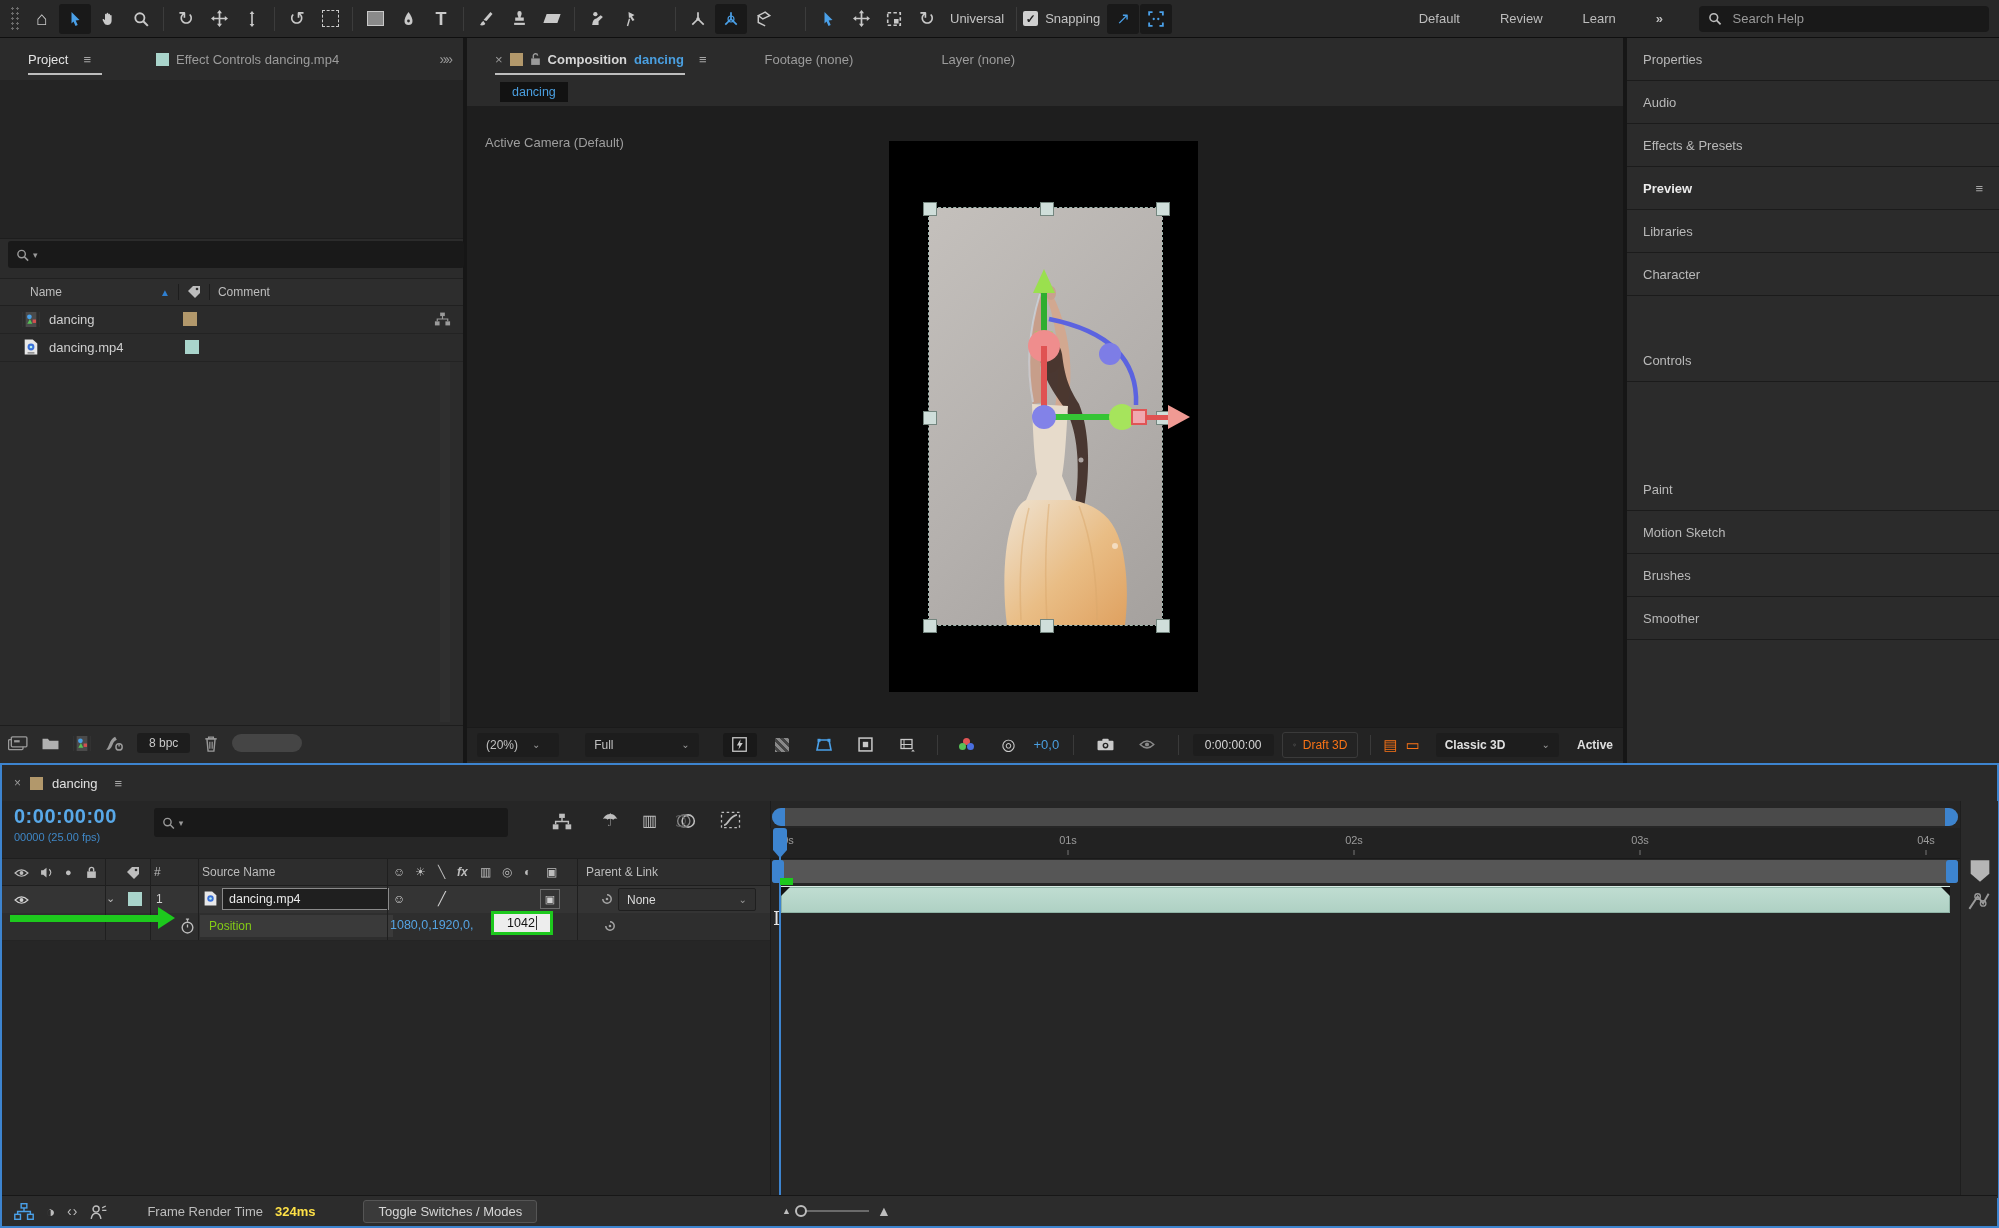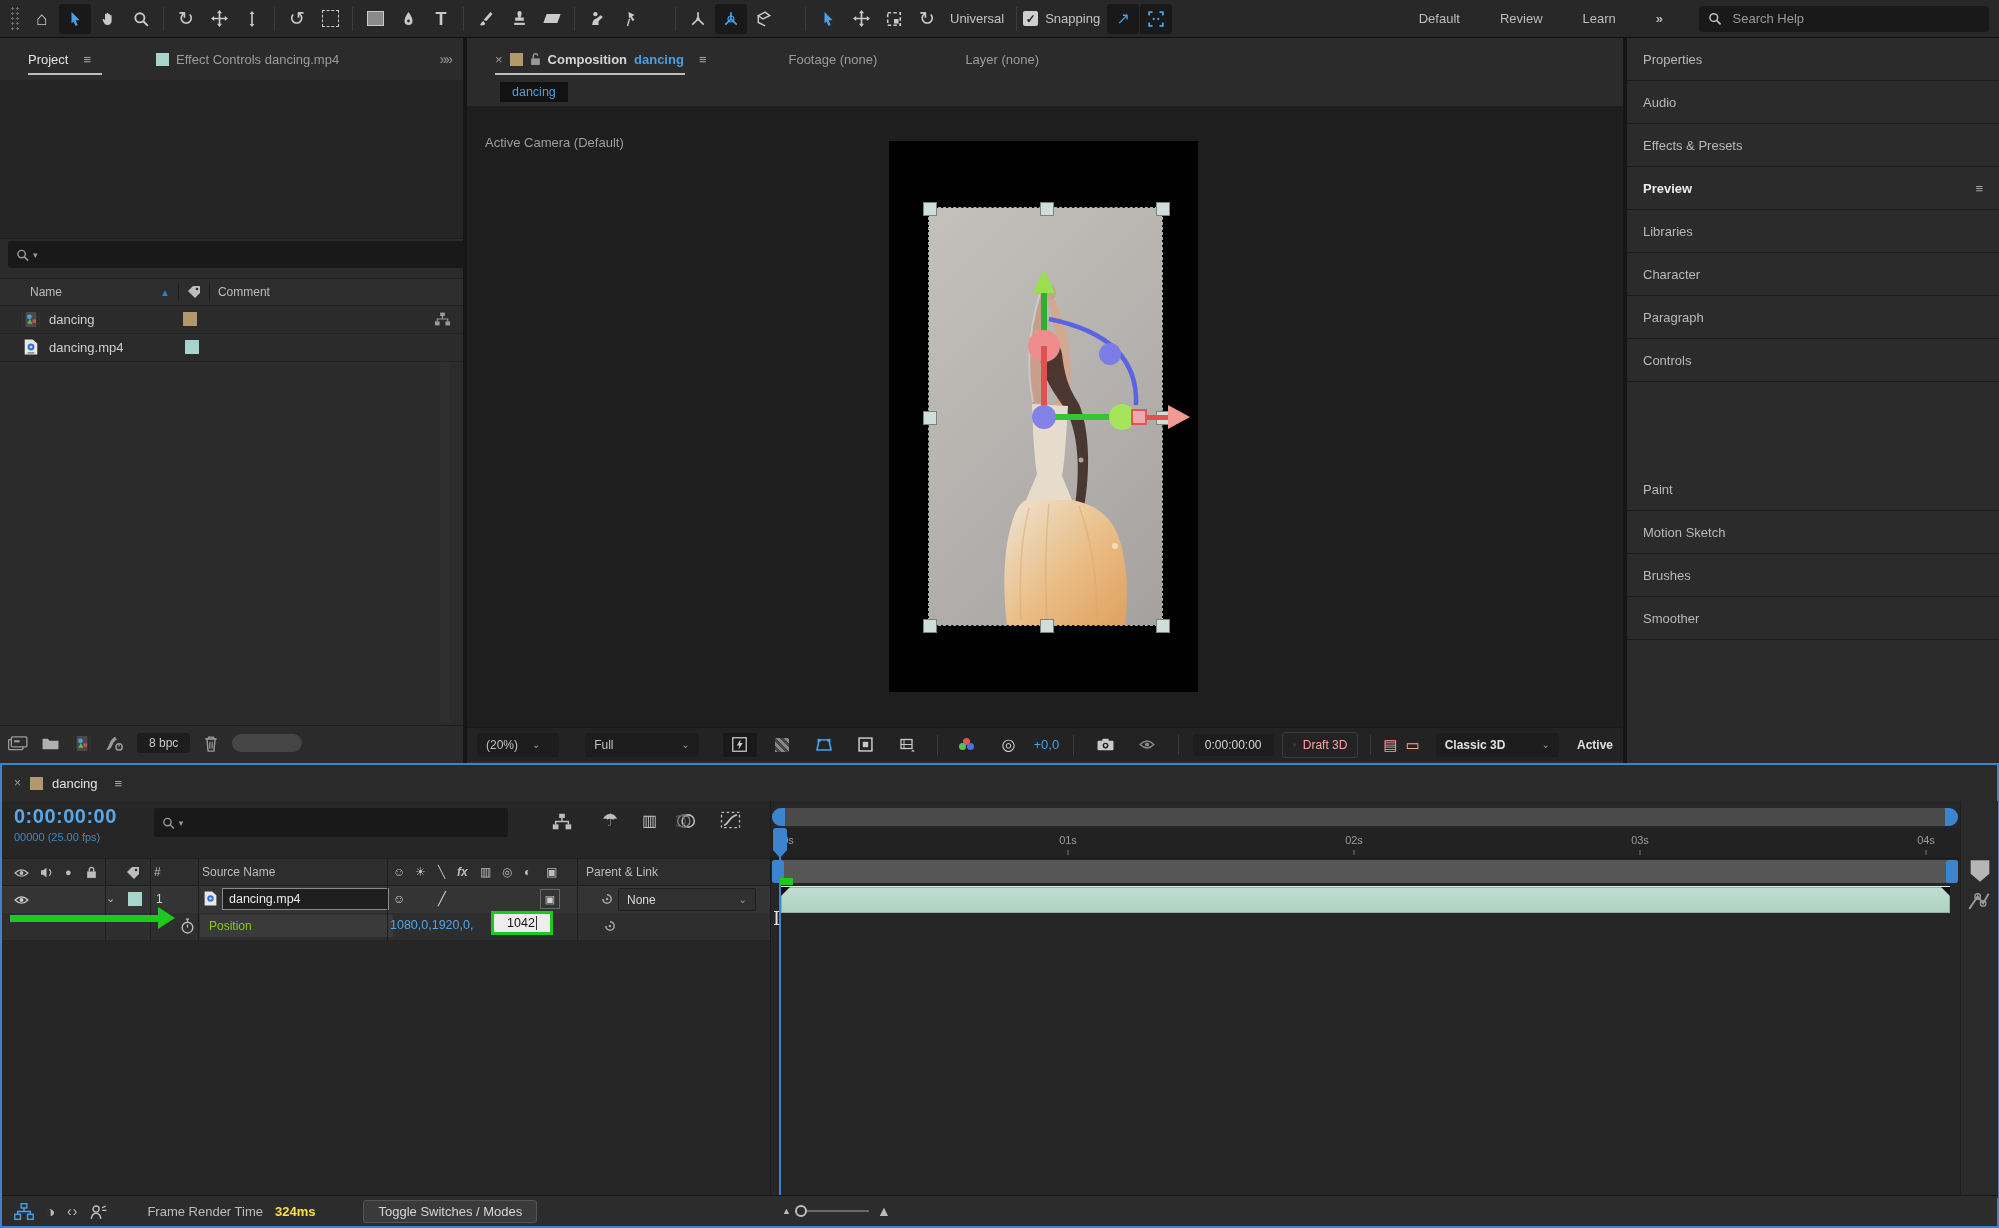--- a/index.html
+++ b/index.html
@@ -58,21 +58,21 @@
   #shot{position:absolute;left:40px;top:67px;width:233px;height:417px;
         background:linear-gradient(135deg,#c4c0bc 0%,#b4b0ad 55%,#a5a19e 100%);outline:1px dashed #9fb6ae}
   .hdl{position:absolute;width:12px;height:12px;background:#cfdeda;border:1px solid #74867f}
   .cbb{position:absolute;left:0;right:0;top:689px;height:33px;background:#232323;border-top:1px solid #1a1a1a;
        display:flex;align-items:center;padding:0 10px;gap:8px;color:#c0c0c0;overflow:hidden;white-space:nowrap}
   .ddl{background:#1d1d1d;border-radius:3px;height:24px;display:flex;align-items:center;gap:14px;padding:0 9px}
   .ddl .cv{color:#9a9a9a;font-size:10px}
   .cbtn{height:24px;min-width:26px;display:flex;align-items:center;justify-content:center;border-radius:3px;gap:5px;padding:0 4px}
   .cbtn.on{background:#191919}
   .tcbox{background:#1d1d1d;border-radius:3px;padding:4px 12px;color:#d6d6d6}
-  .gray{color:#fca5a5}
+  .gray{color:#f97316}
   .blue{color:#4a9fe0}
 
   
   .rrow{position:absolute;left:0;right:0;height:43px;border-bottom:1px solid #1b1b1b;display:flex;align-items:center;
         padding:0 16px;box-sizing:border-box;color:#b9b9b9;font-size:13px;justify-content:space-between}
   .rrow.on{color:#ececec;font-weight:bold}
 
   
   #tl{position:absolute;left:0;top:763px;width:1999px;height:465px;background:#262626;
       border:2px solid #3d84cf;box-sizing:border-box}
@@ -387,21 +387,21 @@
         <span class="sq" style="background:#b2986b"></span>
         <svg width="11" height="13" viewBox="0 0 10 12">
             <rect x="1" y="5" width="8" height="6" fill="#9a9a9a"></rect>
             <path d="M3 5V3a2 2 0 0 1 4-.6" stroke="#9a9a9a" fill="none" stroke-width="1.3"></path>
           </svg>
         <span style="color:#d6d6d6;font-weight:bold">Composition</span>
         <span style="color:#4a9fe0;font-weight:bold">dancing</span>
         <span class="burger">≡</span>
       </span>
       <span class="underline" style="left:12px;width:190px"></span>
-      <span class="tabname" style="margin-left:82px">Footage (none)</span>
+      <span class="tabname" style="margin-left:58px">Footage (none)</span>
       <span class="tabname" style="margin-left:88px">Layer (none)</span>
     </div>
 
     <div class="abs" style="left:0;top:42px;width:100%;height:26px;background:#2b2b2b;border-bottom:1px solid #1d1d1d">
       <span class="abs" style="left:33px;top:2px;background:#121212;color:#4a9fe0;padding:3px 12px;font-size:12.5px">dancing</span>
     </div>
 
     <div id="viewer">
       <span class="camlabel">Active Camera (Default)</span>
 
@@ -553,23 +553,20 @@
     <div class="rrow on" style="top:129px">
       <span>Preview</span>
       <span class="burger">≡</span>
     </div>
     <div class="rrow" style="top:172px">
         <span>Libraries</span>
       </div>
     <div class="rrow" style="top:215px">
         <span>Character</span>
       </div>
-    <div class="rrow" style="top:258px">
-        <span>Paragraph</span>
-      </div>
     <div class="rrow" style="top:301px">
         <span>Controls</span>
       </div>
     <div class="rrow" style="top:430px">
         <span>Paint</span>
       </div>
     <div class="rrow" style="top:473px">
         <span>Motion Sketch</span>
       </div>
     <div class="rrow" style="top:516px">

